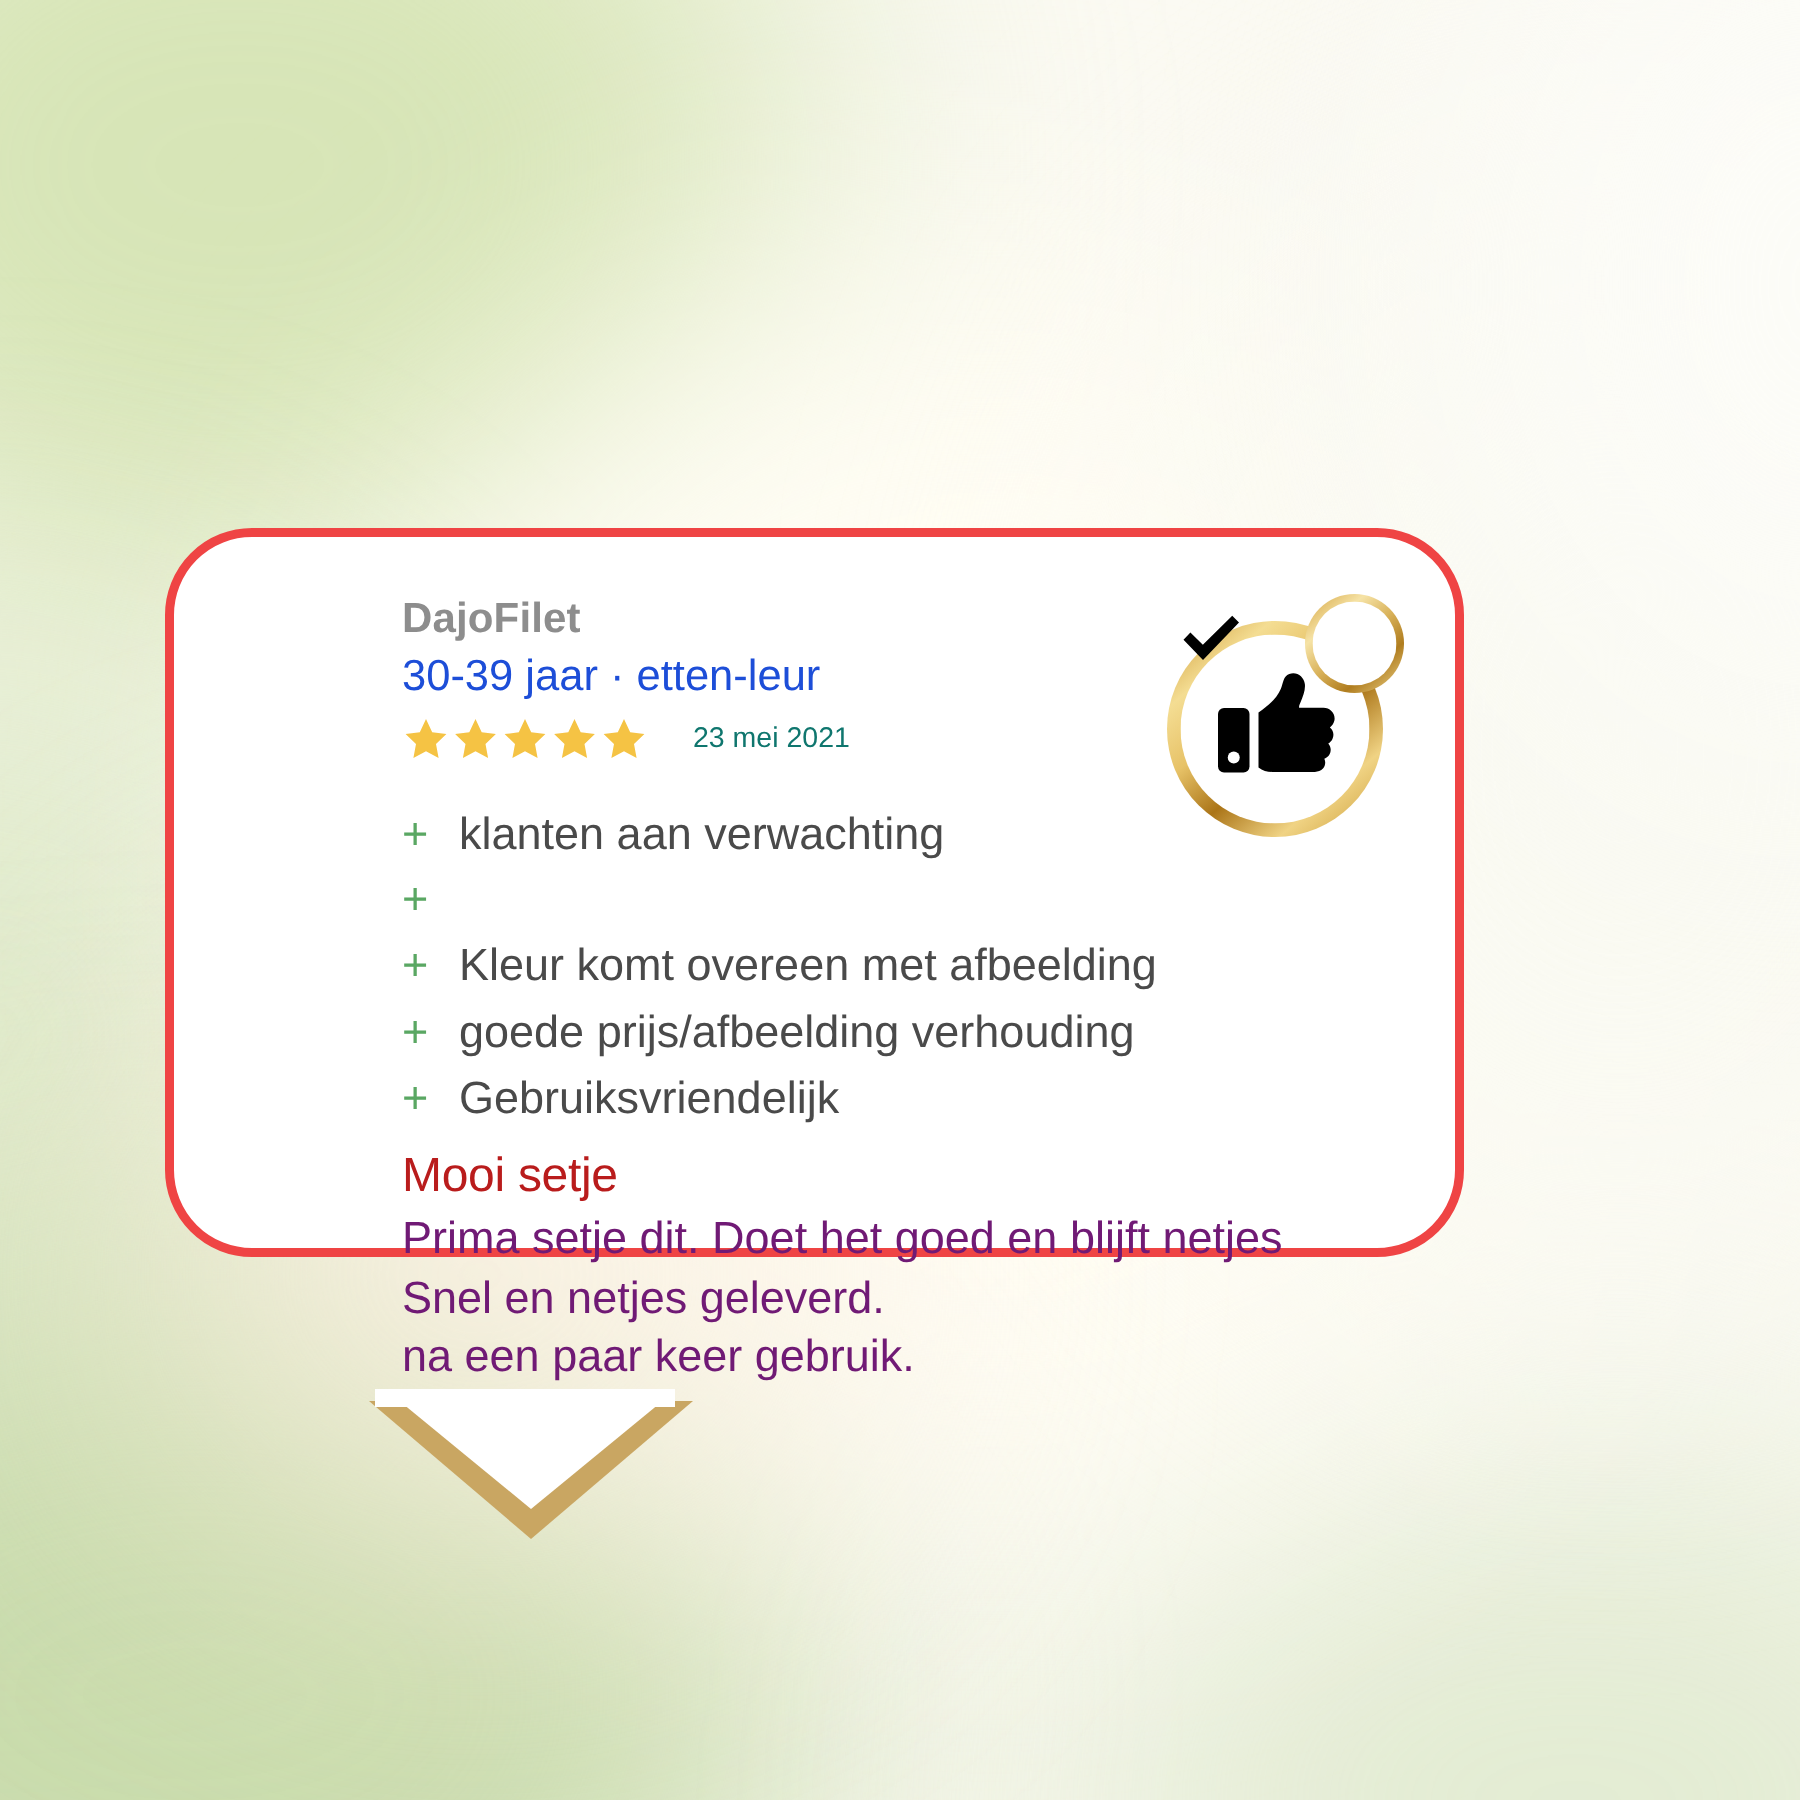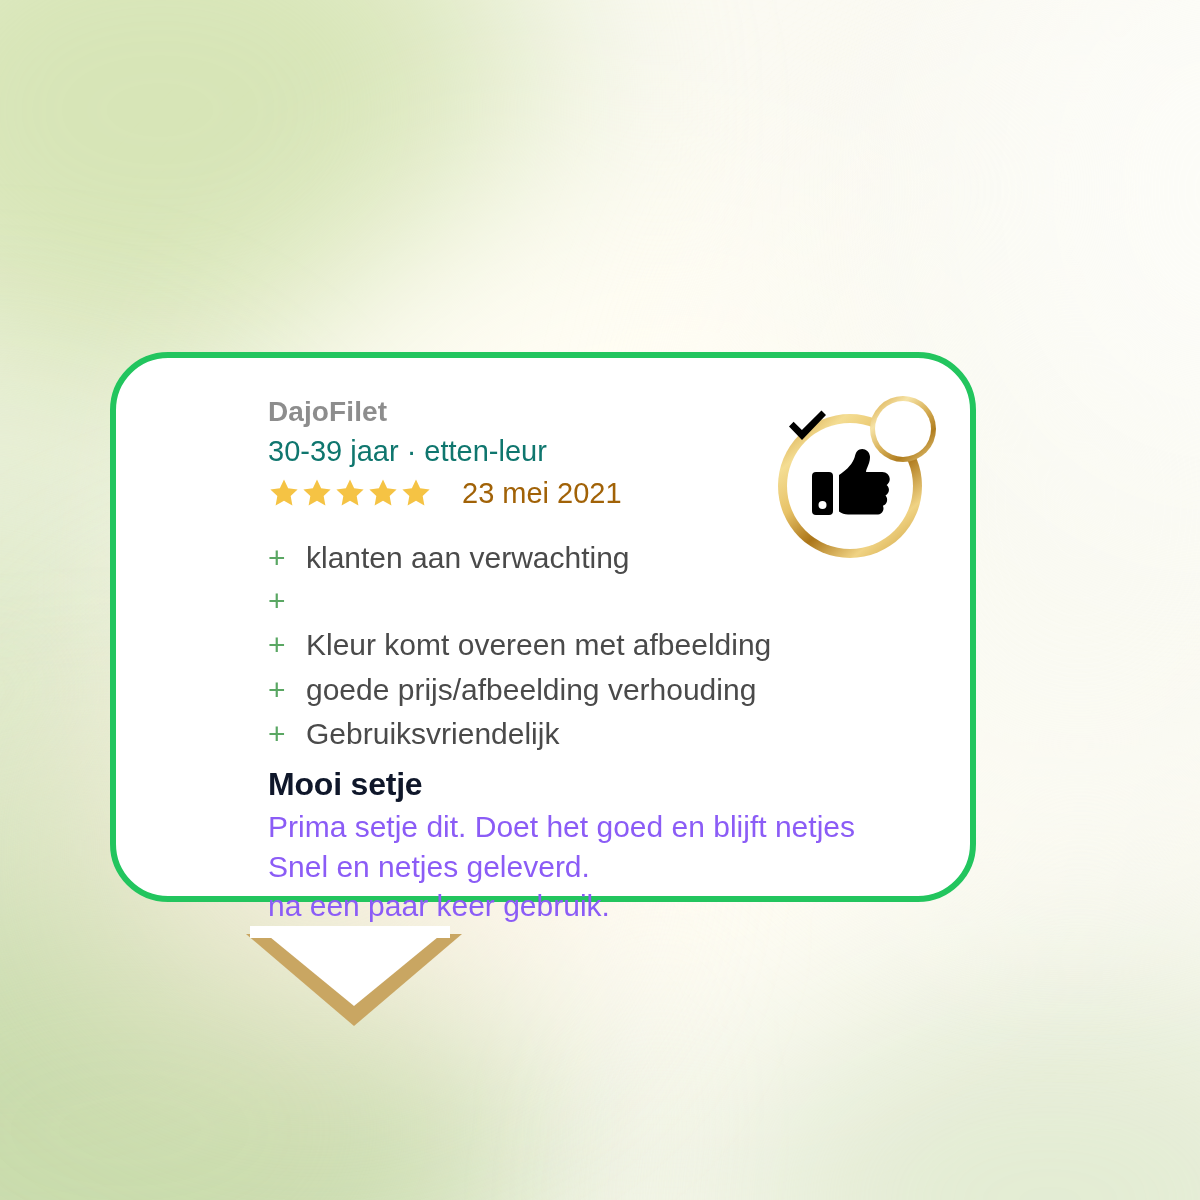--- a/index.html
+++ b/index.html
@@ -125,23 +125,23 @@
     transform: translateY(-50%) scaleX(0.88);
     text-shadow: 0 2px 5px rgba(120, 80, 10, 0.28);
   }
 
   
   .bubble {
     position: absolute;
     left: 110px;
     top: 352px;
     width: 866px;
-    height: 550px;
+    height: 486px;
     background: #ffffff;
-    border: 6px solid #22c55e;
+    border: 6px solid #ef4444;
     border-radius: 58px;
     box-sizing: border-box;
   }
   
   .tail-outer {
     position: absolute;
     left: 246px;
     top: 934px;
     width: 0; height: 0;
     border-left: 108px solid transparent;
@@ -175,43 +175,43 @@
   }
   .username {
     font-size: 28px;
     font-weight: bold;
     color: #8d8d8d;
     letter-spacing: 0.1px;
     line-height: 1.25;
   }
   .meta {
     font-size: 29px;
-    color: #0f766e;
+    color: #1d4ed8;
     line-height: 1.3;
     margin-top: 4px;
   }
   .rating-row {
     display: flex;
     align-items: center;
     margin-top: 6px;
     gap: 30px;
   }
   .stars {
     display: flex;
     gap: 1px;
   }
   .star {
     width: 32px;
     height: 32px;
     display: block;
   }
   .star svg { display: block; }
   .date {
-    font-size: 29px;
-    color: #a16207;
+    font-size: 19px;
+    color: #0f766e;
   }
 
   .pros {
     margin-top: 32px;
     list-style: none;
     padding: 0;
   }
   .pro {
     display: flex;
     align-items: baseline;
@@ -226,28 +226,28 @@
     line-height: 1;
   }
   .pro-text {
     font-size: 30px;
     color: #4a4a4a;
     line-height: 1.05;
   }
 
   .review-title {
     font-size: 32px;
-    font-weight: bold;
-    color: #0f172a;
+    font-weight: normal;
+    color: #b91c1c;
     letter-spacing: -0.2px;
   }
   .review-body {
     margin-top: 4px;
     font-size: 30px;
-    color: #8b5cf6;
+    color: #701a75;
     line-height: 1.33;
   }
 
   
   .badge {
     position: absolute;
     left: 660px;
     top: 38px;
     width: 160px;
     height: 160px;

